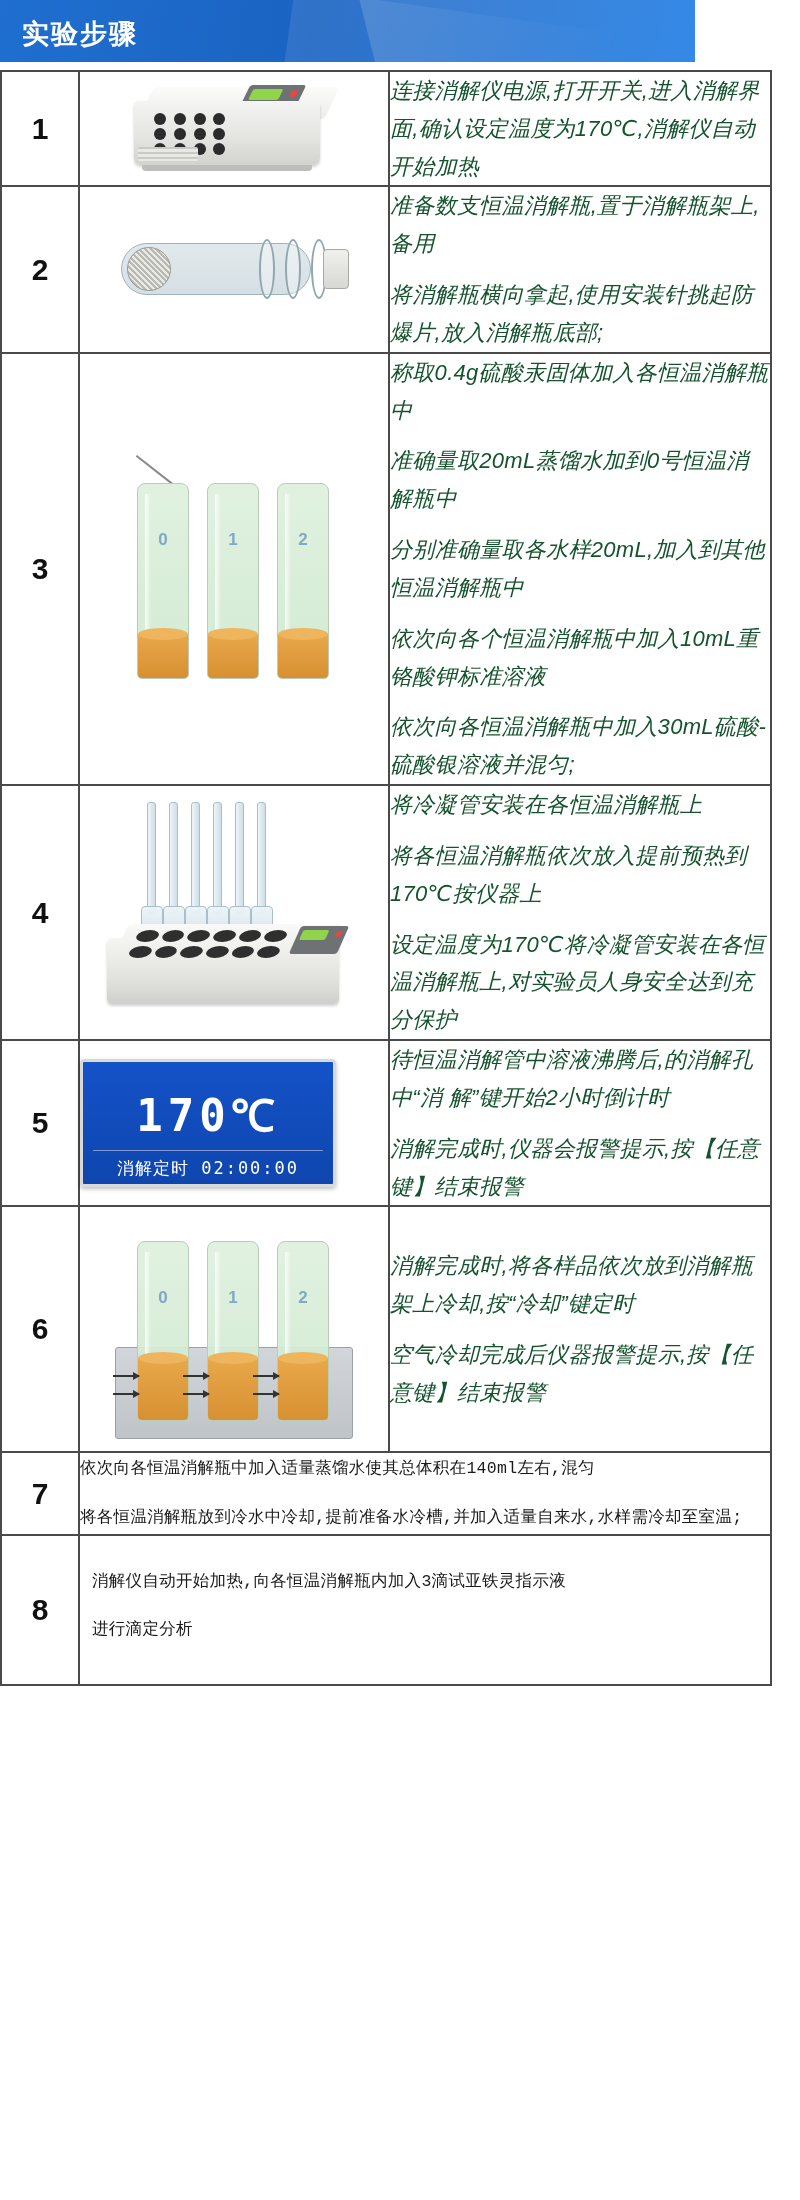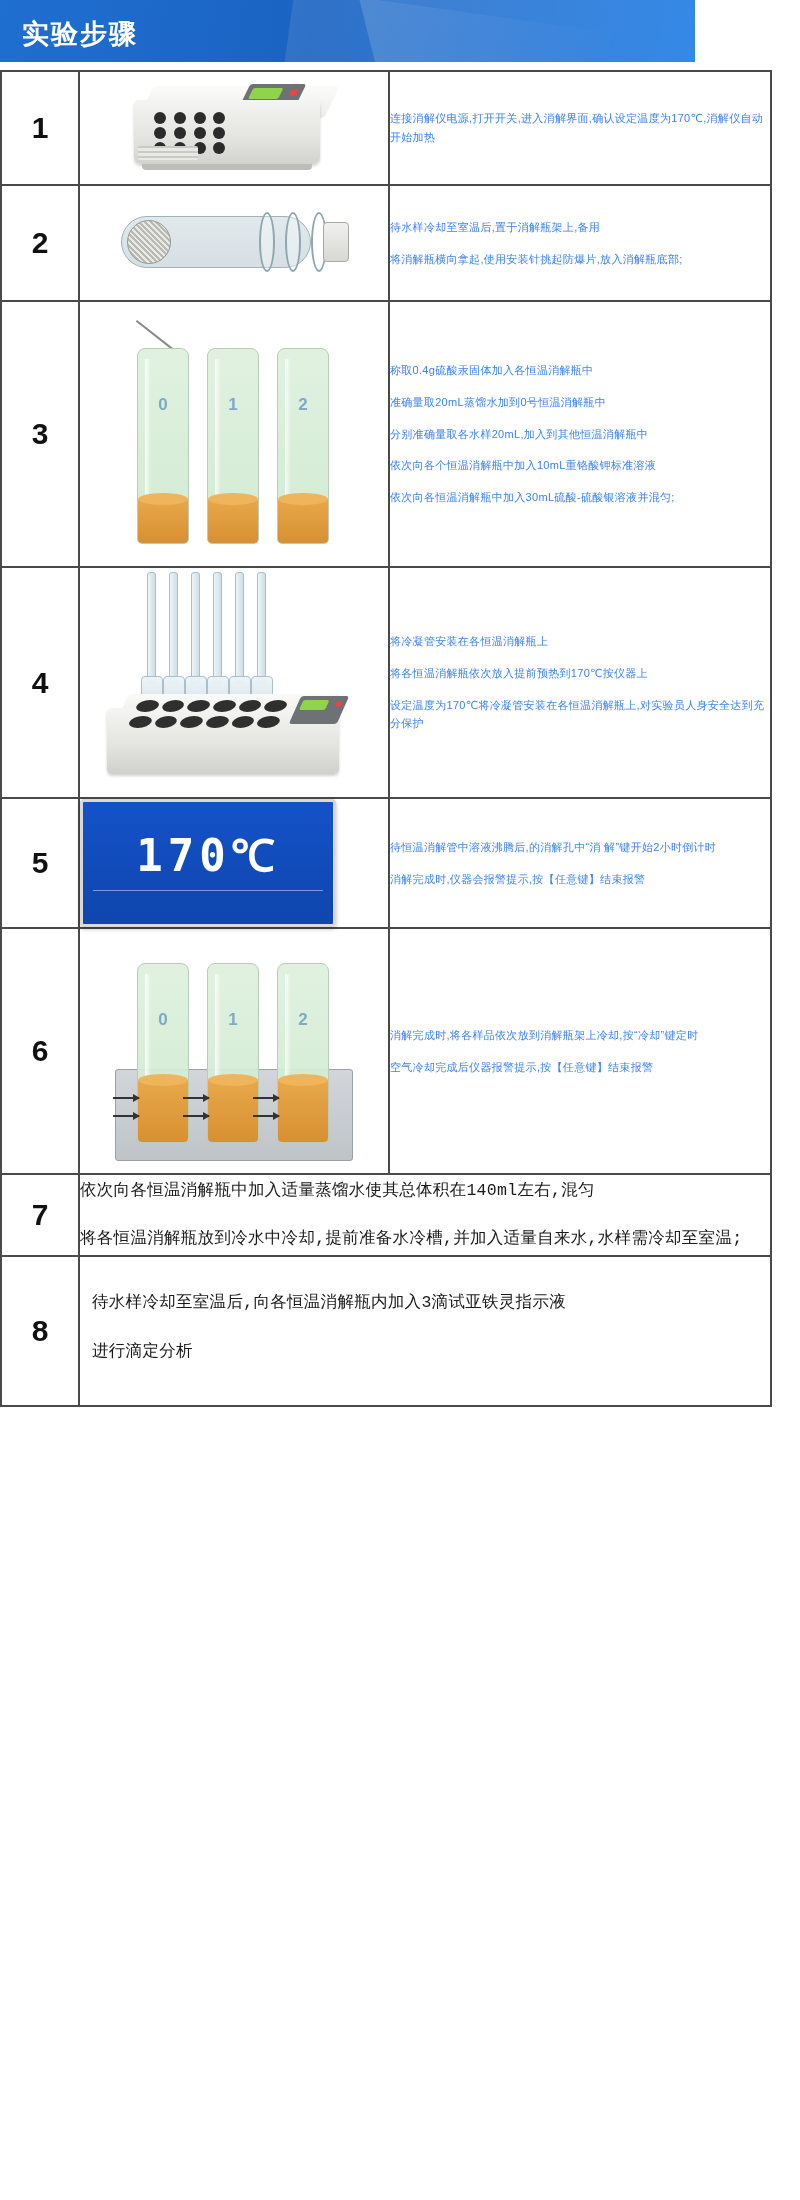--- a/index.html
+++ b/index.html
@@ -73,24 +73,25 @@
     color: #111;
     font-family: "Liberation Sans", sans-serif;
   }
 
   .imgcell {
     text-align: center;
     padding: 10px 6px;
   }
   .txtcell {
     padding: 14px 16px 14px 18px;
-    font-size: 11px;
+    font-size: 22px;
     line-height: 1.72;
-    color: #3b82f6;
+    color: #14532d;
     letter-spacing: 0.3px;
+    font-style: italic;
   }
   .txtcell p { margin: 0 0 13px 0; }
   .txtcell p:last-child { margin-bottom: 0; }
 
   .wide-txt {
     padding: 20px 22px 20px 22px;
     font-size: 16.5px;
     line-height: 1.95;
     letter-spacing: 0.3px;
     font-family: Liberation Mono, monospace;
@@ -294,23 +295,22 @@
     font-size: 44px; letter-spacing: 5px;
     font-family: "DejaVu Sans Mono", monospace;
     font-weight: bold;
   }
   .led5 .divider {
     position: absolute; left: 10px; right: 10px; top: 88px;
     height: 1px; background: rgba(255,255,255,0.45);
   }
   .led5 .timerrow {
     position: absolute; left: 0; right: 0; top: 95px;
-    text-align: center; color: #fff; font-size: 20px; letter-spacing: 2px;
+    text-align: center; color: #fff; font-size: 17px; letter-spacing: 2px;
     font-family: "DejaVu Sans Mono", monospace;
-    margin-top: 36px;
   }
   .led5 .timerrow .lab {
     font-family: "Liberation Sans", sans-serif;
     letter-spacing: 1px;
   }
 </style>
 </head>
 <body>
 
 <div class="page">
@@ -368,21 +368,21 @@
           <div class="fig tube2">
             <div class="barrel"></div>
             <div class="mesh"></div>
             <div class="ring r1"></div>
             <div class="ring r2"></div>
             <div class="ring r3"></div>
             <div class="cap"></div>
           </div>
         </td>
         <td class="txtcell">
-          <p>待水样冷却至室温后,置于消解瓶架上,备用</p>
+          <p>准备数支恒温消解瓶,置于消解瓶架上,备用</p>
           <p>将消解瓶横向拿起,使用安装针挑起防爆片,放入消解瓶底部;</p>
         </td>
       </tr>
 
       <tr>
         <td class="num">3</td>
         <td class="imgcell">
           <div class="fig vials">
             <div class="needle"></div>
             <div class="vial v0">
@@ -512,20 +512,20 @@
         <td class="num">7</td>
         <td class="wide-txt" colspan="2">
           <p>依次向各恒温消解瓶中加入适量蒸馏水使其总体积在140ml左右,混匀</p>
           <p>将各恒温消解瓶放到冷水中冷却,提前准备水冷槽,并加入适量自来水,水样需冷却至室温;</p>
         </td>
       </tr>
 
       <tr>
         <td class="num">8</td>
         <td class="wide-txt" colspan="2" style="height:150px; vertical-align:top; padding-top:30px;">
-          <p style="text-indent:12px;">待水样冷却至室温后,向各恒温消解瓶内加入3滴试亚铁灵指示液</p>
+          <p style="text-indent:12px;">消解仪自动开始加热,向各恒温消解瓶内加入3滴试亚铁灵指示液</p>
           <p style="text-indent:12px;">进行滴定分析</p>
         </td>
       </tr>
 
     </tbody>
   </table>
 </div>
 
 </body></html>

